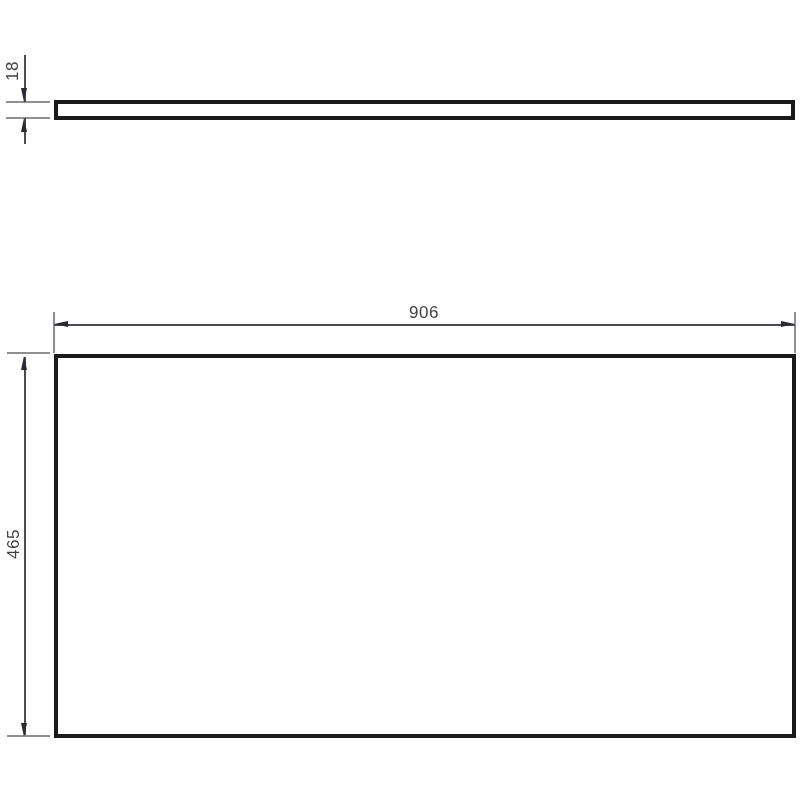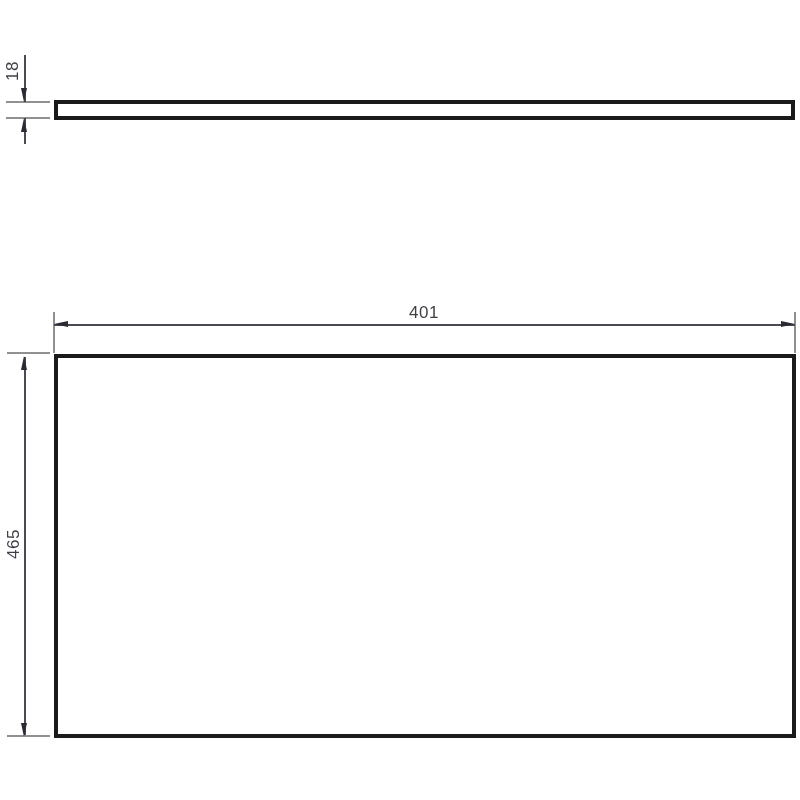--- a/index.html
+++ b/index.html
@@ -56,21 +56,21 @@
 
   <div>
     <div class="outline panel"></div>
 
     <div>
       <div class="ext v" style="left:53px;top:312px;height:41px;"></div>
       <div class="ext v" style="left:794px;top:312px;height:41px;"></div>
       <div class="dline h" style="left:54px;top:324px;width:741px;"></div>
       <div class="arr left" style="left:54px;top:321px;"></div>
       <div class="arr right" style="left:781px;top:321px;"></div>
-      <span class="lbl" style="left:394px;top:303px;width:60px;">401</span>
+      <span class="lbl" style="left:394px;top:303px;width:60px;">906</span>
     </div>
 
     <div>
       <div class="ext h" style="left:7px;top:352px;width:43px;"></div>
       <div class="ext h" style="left:7px;top:735px;width:43px;"></div>
       <div class="dline v" style="left:24px;top:357px;height:378px;"></div>
       <div class="arr up" style="left:21px;top:356px;"></div>
       <div class="arr down" style="left:21px;top:723px;"></div>
       <span class="lbl rot" style="left:-21px;top:534px;width:70px;">465</span>
     </div>

